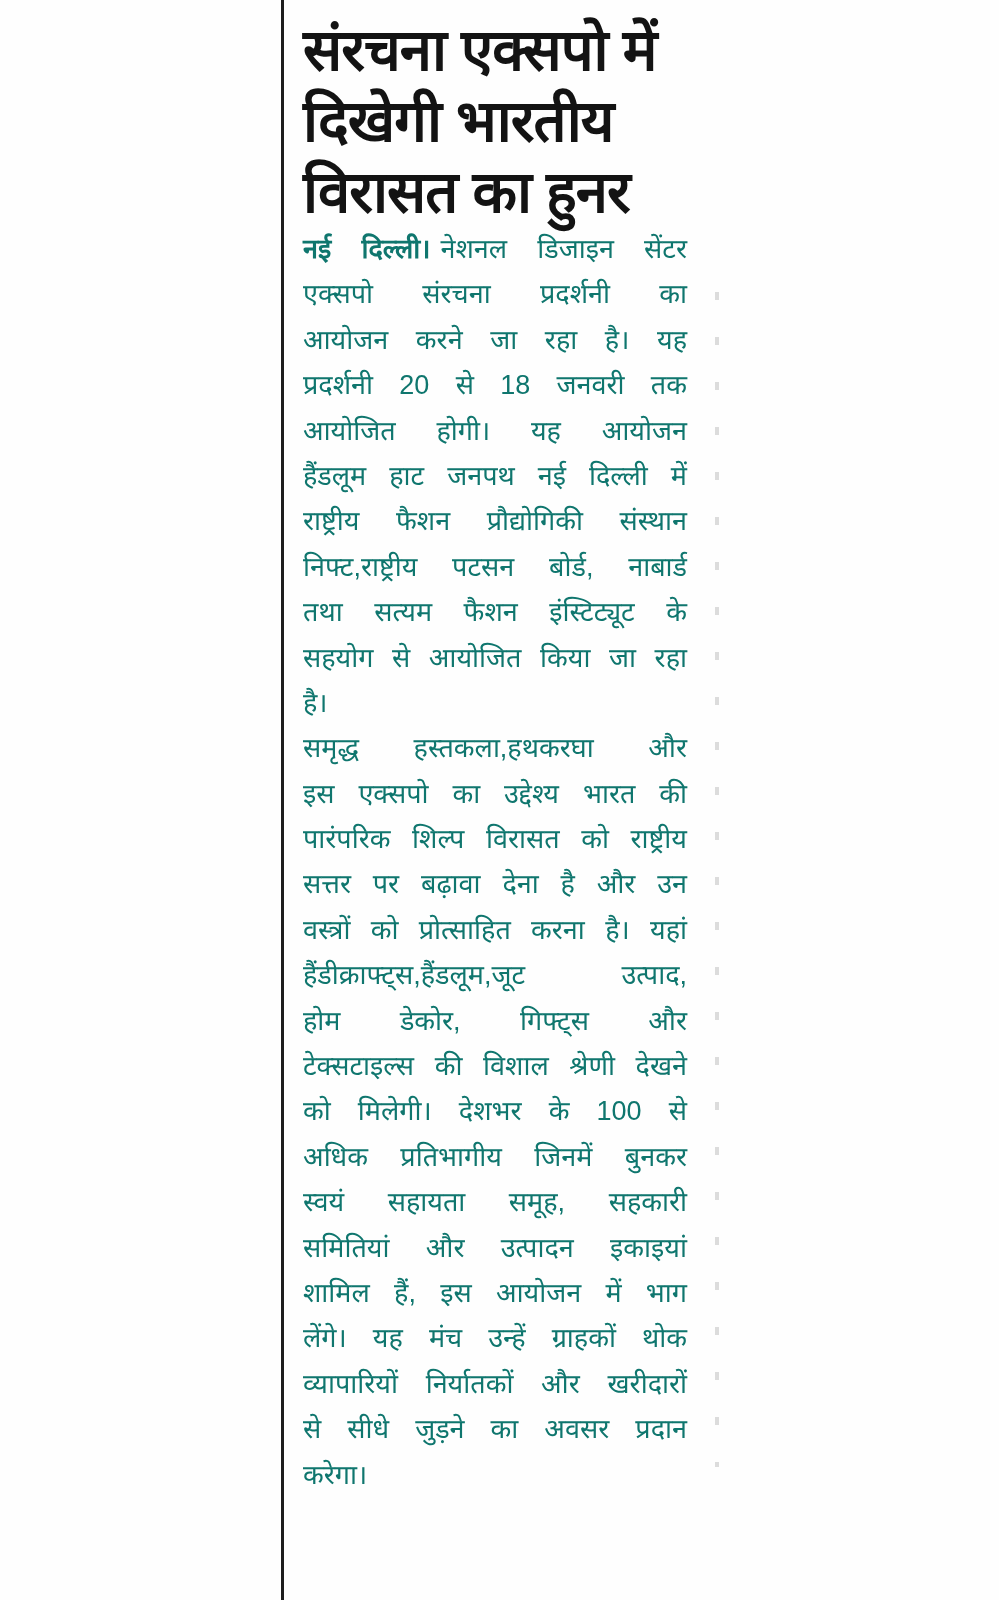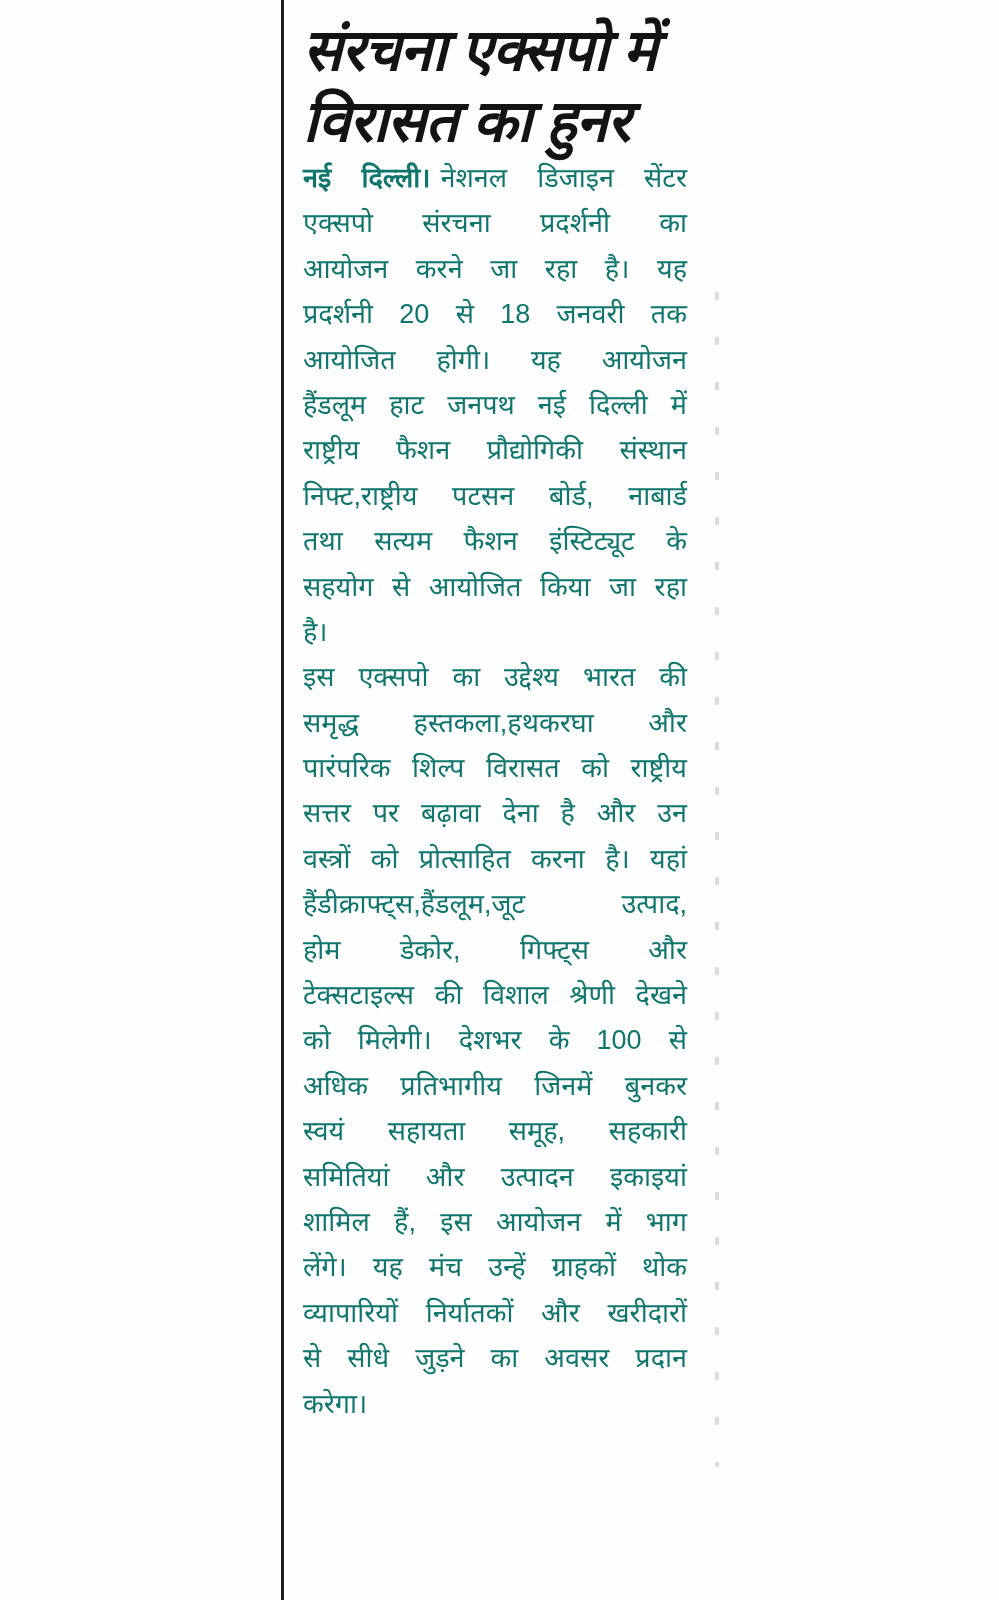--- a/index.html
+++ b/index.html
@@ -45,21 +45,20 @@
   }
   .article {
     position: absolute;
     left: 303px;
     top: 14px;
     width: 384px;
   }
   .headline {
     margin: 0;
     font-weight: bold;
-    font-style: italic;
     font-size: 58px;
     line-height: 71px;
     letter-spacing: -1px;
     color: #131313;
     white-space: nowrap;
   }
   .hl-line {
     display: block;
   }
   .body-text {
@@ -90,39 +89,40 @@
 <div class="page">
 
   <div class="v-rule"></div>
 
   <div class="artifacts"></div>
 
   <article class="article">
 
     <h1 class="headline">
       <span class="hl-line">संरचना एक्सपो में</span>
+      <span class="hl-line">दिखेगी भारतीय</span>
       <span class="hl-line">विरासत का हुनर</span>
     </h1>
 
     <div class="body-text">
 
       <div class="line"><b class="dateline">नई दिल्ली।</b><span>नेशनल डिजाइन सेंटर</span></div>
       <div class="line">एक्सपो संरचना प्रदर्शनी का</div>
       <div class="line">आयोजन करने जा रहा है। यह</div>
       <div class="line">प्रदर्शनी 20 से 18 जनवरी तक</div>
       <div class="line">आयोजित होगी। यह आयोजन</div>
       <div class="line">हैंडलूम हाट जनपथ नई दिल्ली में</div>
       <div class="line">राष्ट्रीय फैशन प्रौद्योगिकी संस्थान</div>
       <div class="line">निफ्ट,राष्ट्रीय पटसन बोर्ड, नाबार्ड</div>
       <div class="line">तथा सत्यम फैशन इंस्टिट्यूट के</div>
       <div class="line">सहयोग से आयोजित किया जा रहा</div>
       <div class="line para-end">है।</div>
 
+      <div class="line">समृद्ध हस्तकला,हथकरघा और</div>
       <div class="line">इस एक्सपो का उद्देश्य भारत की</div>
-      <div class="line">समृद्ध हस्तकला,हथकरघा और</div>
       <div class="line">पारंपरिक शिल्प विरासत को राष्ट्रीय</div>
       <div class="line">सत्तर पर बढ़ावा देना है और उन</div>
       <div class="line">वस्त्रों को प्रोत्साहित करना है। यहां</div>
       <div class="line">हैंडीक्राफ्ट्स,हैंडलूम,जूट उत्पाद,</div>
       <div class="line">होम डेकोर, गिफ्ट्स और</div>
       <div class="line">टेक्सटाइल्स की विशाल श्रेणी देखने</div>
       <div class="line">को मिलेगी। देशभर के 100 से</div>
       <div class="line">अधिक प्रतिभागीय जिनमें बुनकर</div>
       <div class="line">स्वयं सहायता समूह, सहकारी</div>
       <div class="line">समितियां और उत्पादन इकाइयां</div>

